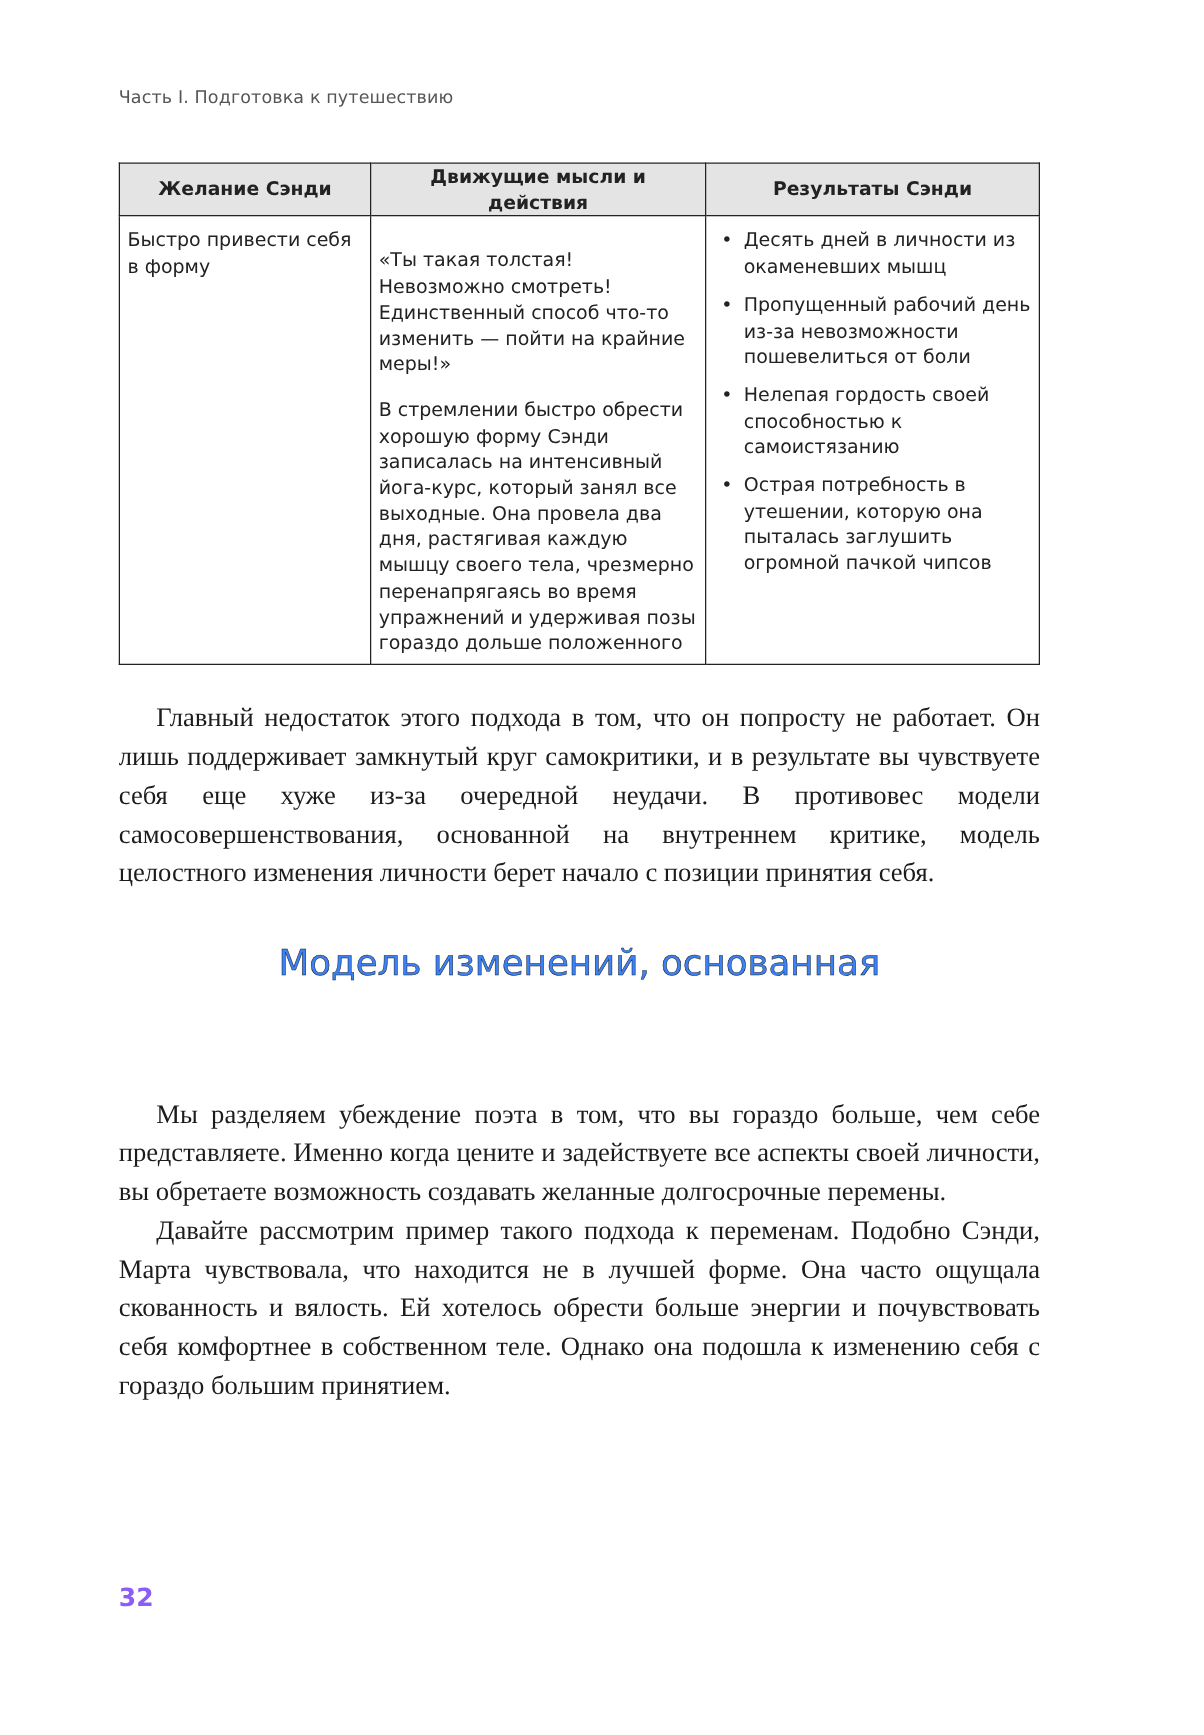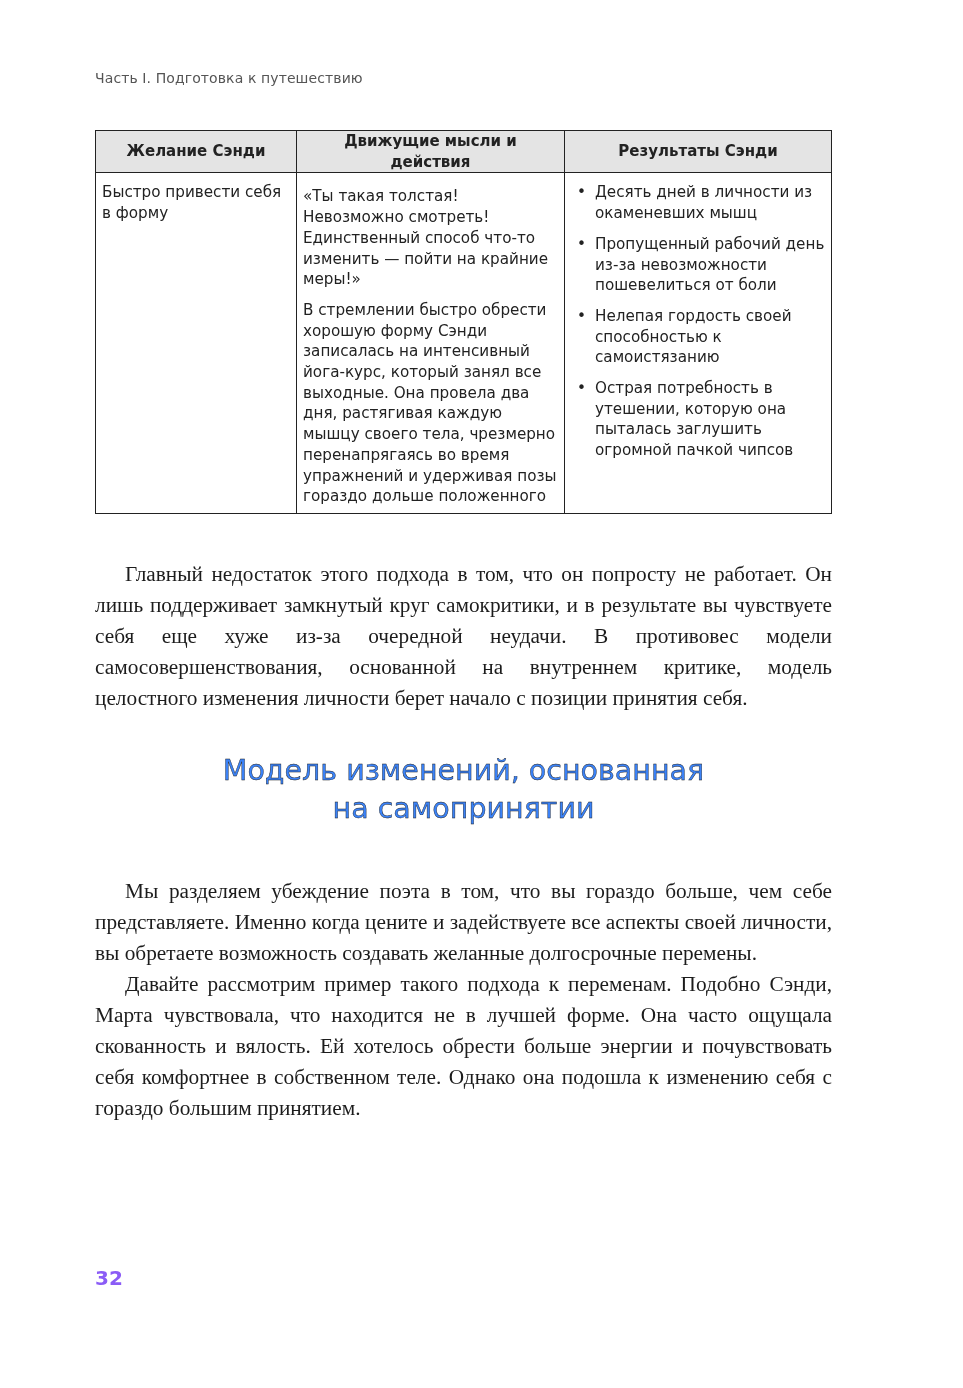--- a/index.html
+++ b/index.html
@@ -40,21 +40,21 @@
       font-weight: bold;
       font-size: 15px;
       height: 35px;
       padding: 0 6px;
       text-align: center;
       vertical-align: middle;
     }
     table.sandy td { padding: 9px 6px 6px 6px; }
     .col1 { width: 188px; }
     .col2 { width: 255px; }
-    .cell-p { margin: 4px 0 10px 0; }
+    .cell-p { margin: 16px 0 10px 0; }
     .cell-p:last-child { margin-bottom: 0; }
     ul.results { list-style: none; margin: 0; padding: 0 0 0 4px; }
     ul.results li {
       position: relative;
       padding-left: 20px;
       margin-bottom: 10px;
     }
     ul.results li:last-child { margin-bottom: 0; }
     .bullet {
       position: absolute;
@@ -142,21 +142,20 @@
     </tr>
   </tbody>
 </table>
 
 <div class="body-text" style="top:559px;">
   <p class="indent">Главный недостаток этого подхода в том, что он попросту не работает. Он лишь поддерживает замкнутый круг самокритики, и в результате вы чувствуете себя еще хуже из-за очередной неудачи. В противовес модели самосовершенствования, основанной на внутреннем критике, модель целостного изменения личности берет начало с позиции принятия себя.</p>
 </div>
 
 <h2 class="section-title">
   <span>Модель изменений, основанная</span><br>
-  <span>на самопринятии</span>
 </h2>
 
 <div class="body-text" style="top:876px;">
   <p class="indent">Мы разделяем убеждение поэта в том, что вы гораздо больше, чем себе представляете. Именно когда цените и задействуете все аспекты своей личности, вы обретаете возможность создавать желанные долгосрочные перемены.</p>
   <p class="indent">Давайте рассмотрим пример такого подхода к переменам. Подобно Сэнди, Марта чувствовала, что находится не в лучшей форме. Она часто ощущала скованность и вялость. Ей хотелось обрести больше энергии и почувствовать себя комфортнее в собственном теле. Однако она подошла к изменению себя с гораздо большим принятием.</p>
 </div>
 
 <div class="page-number">32</div>
 
 </body></html>

